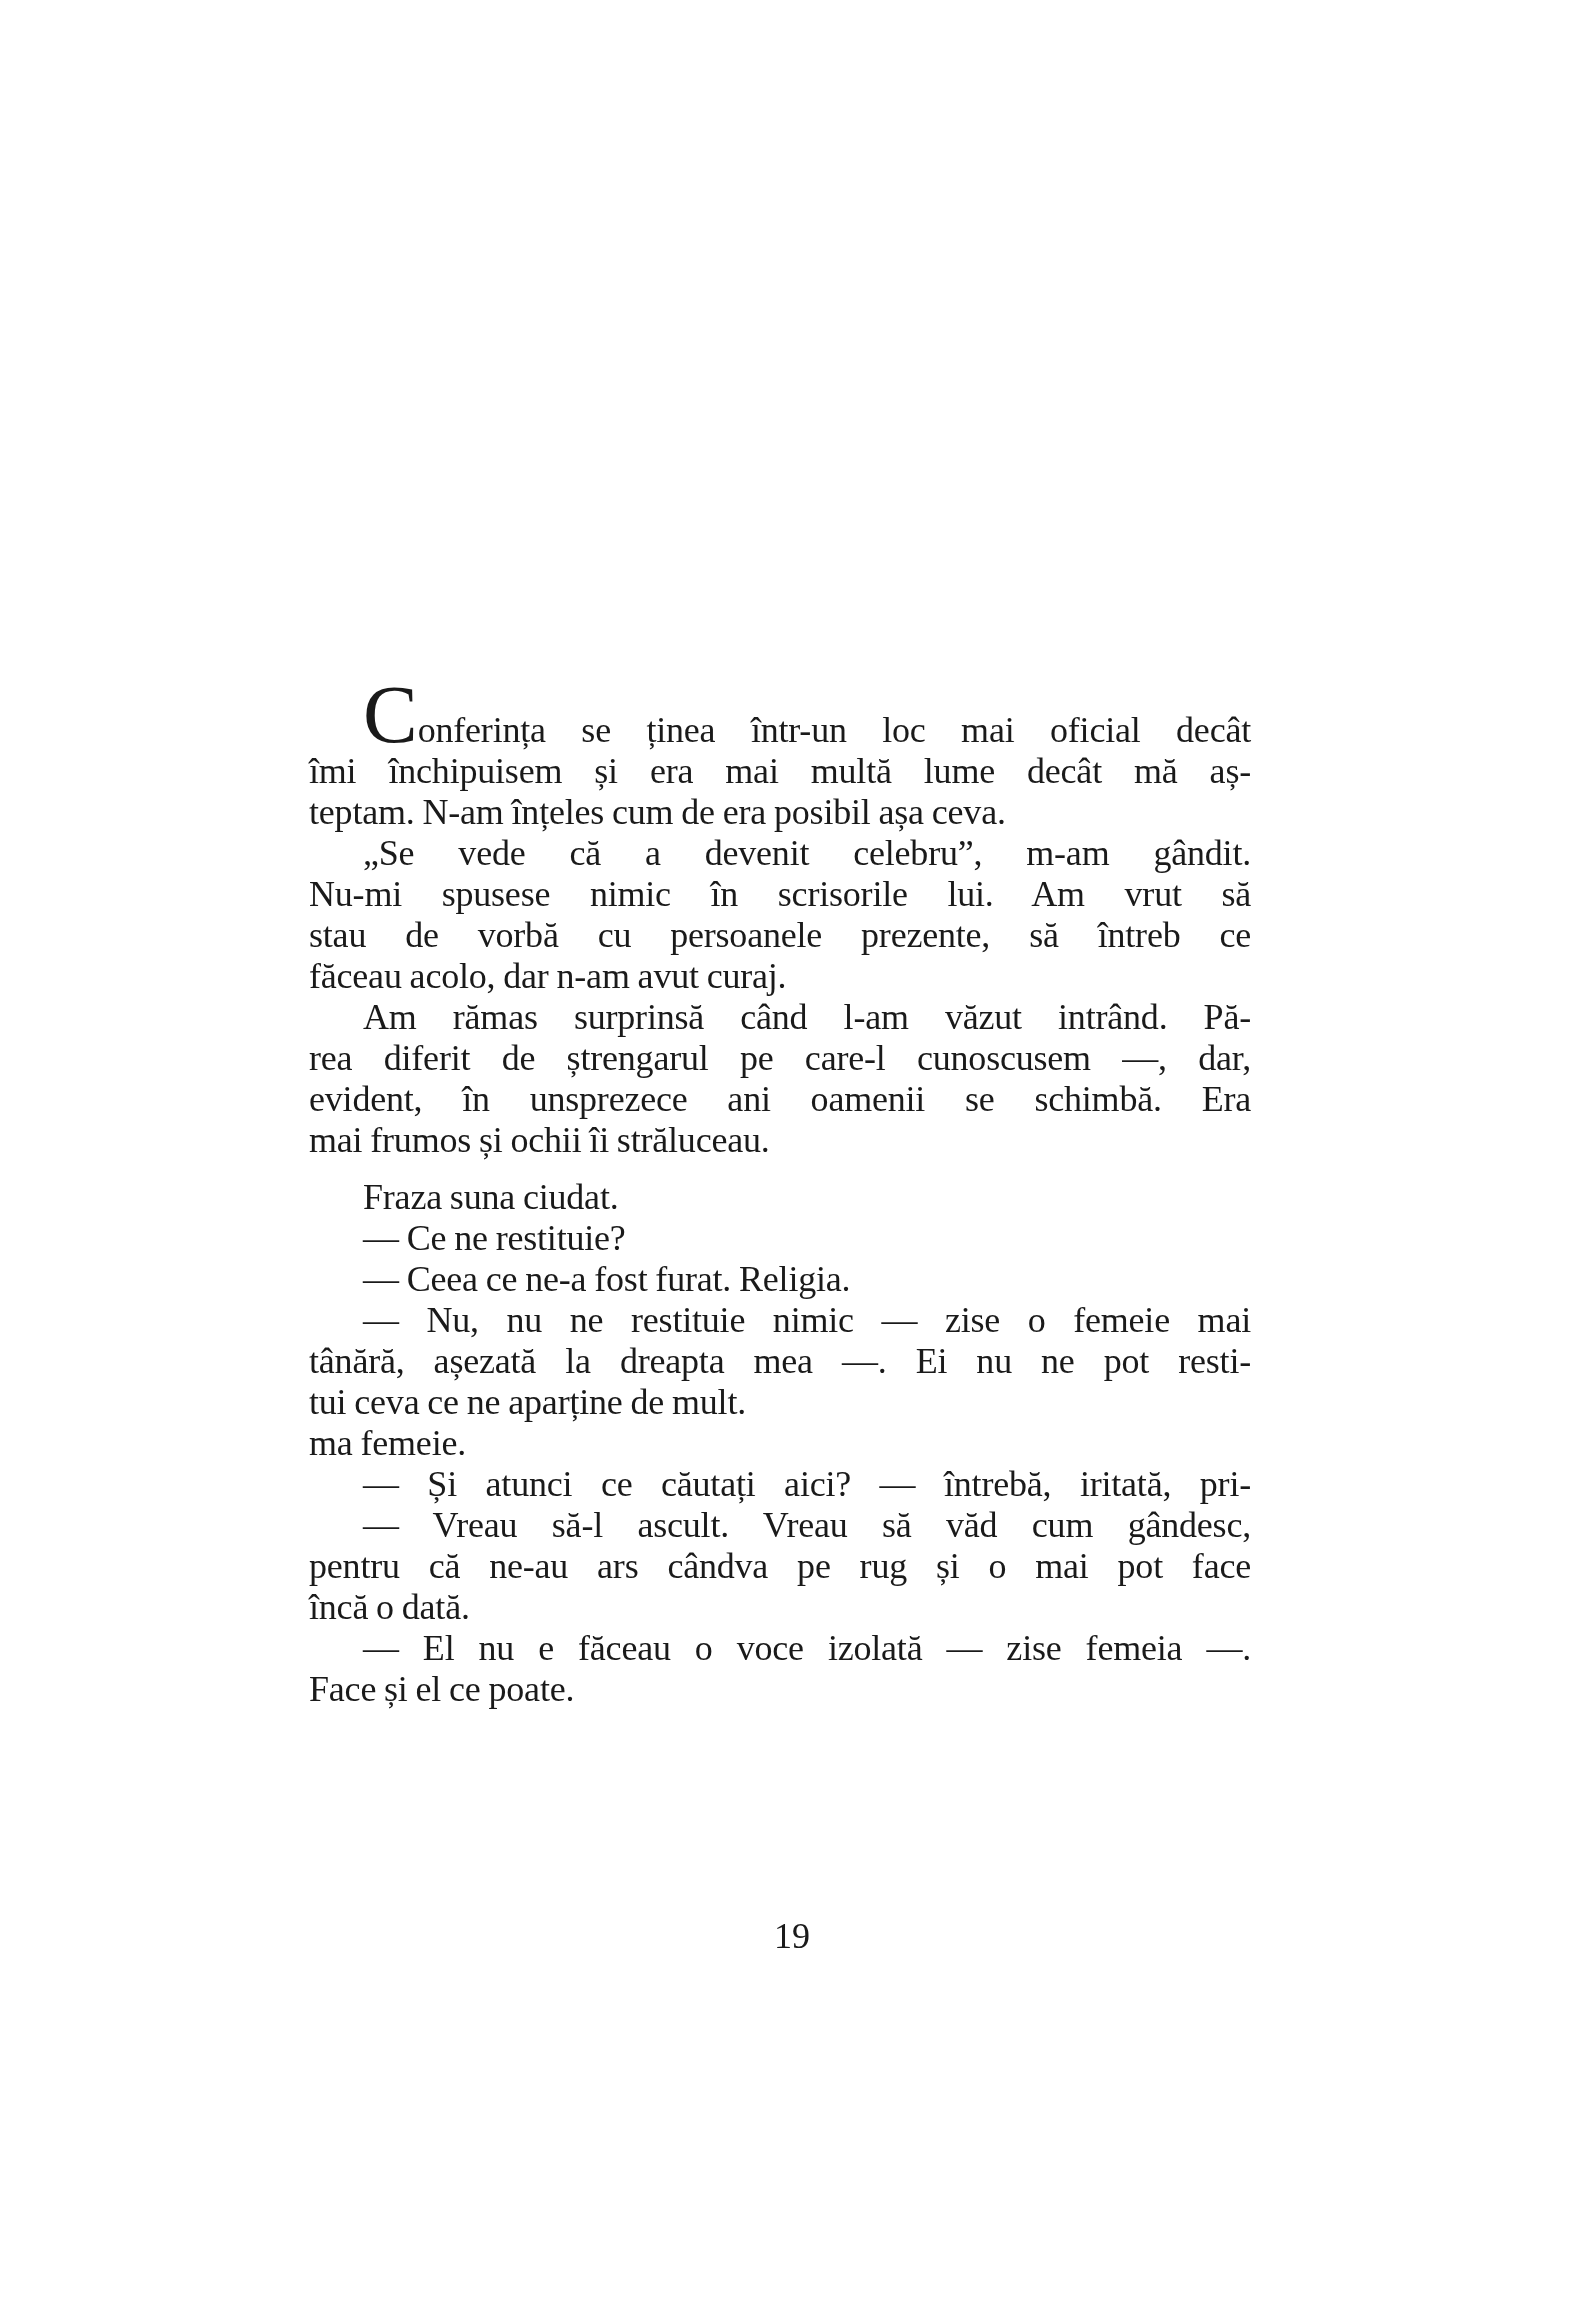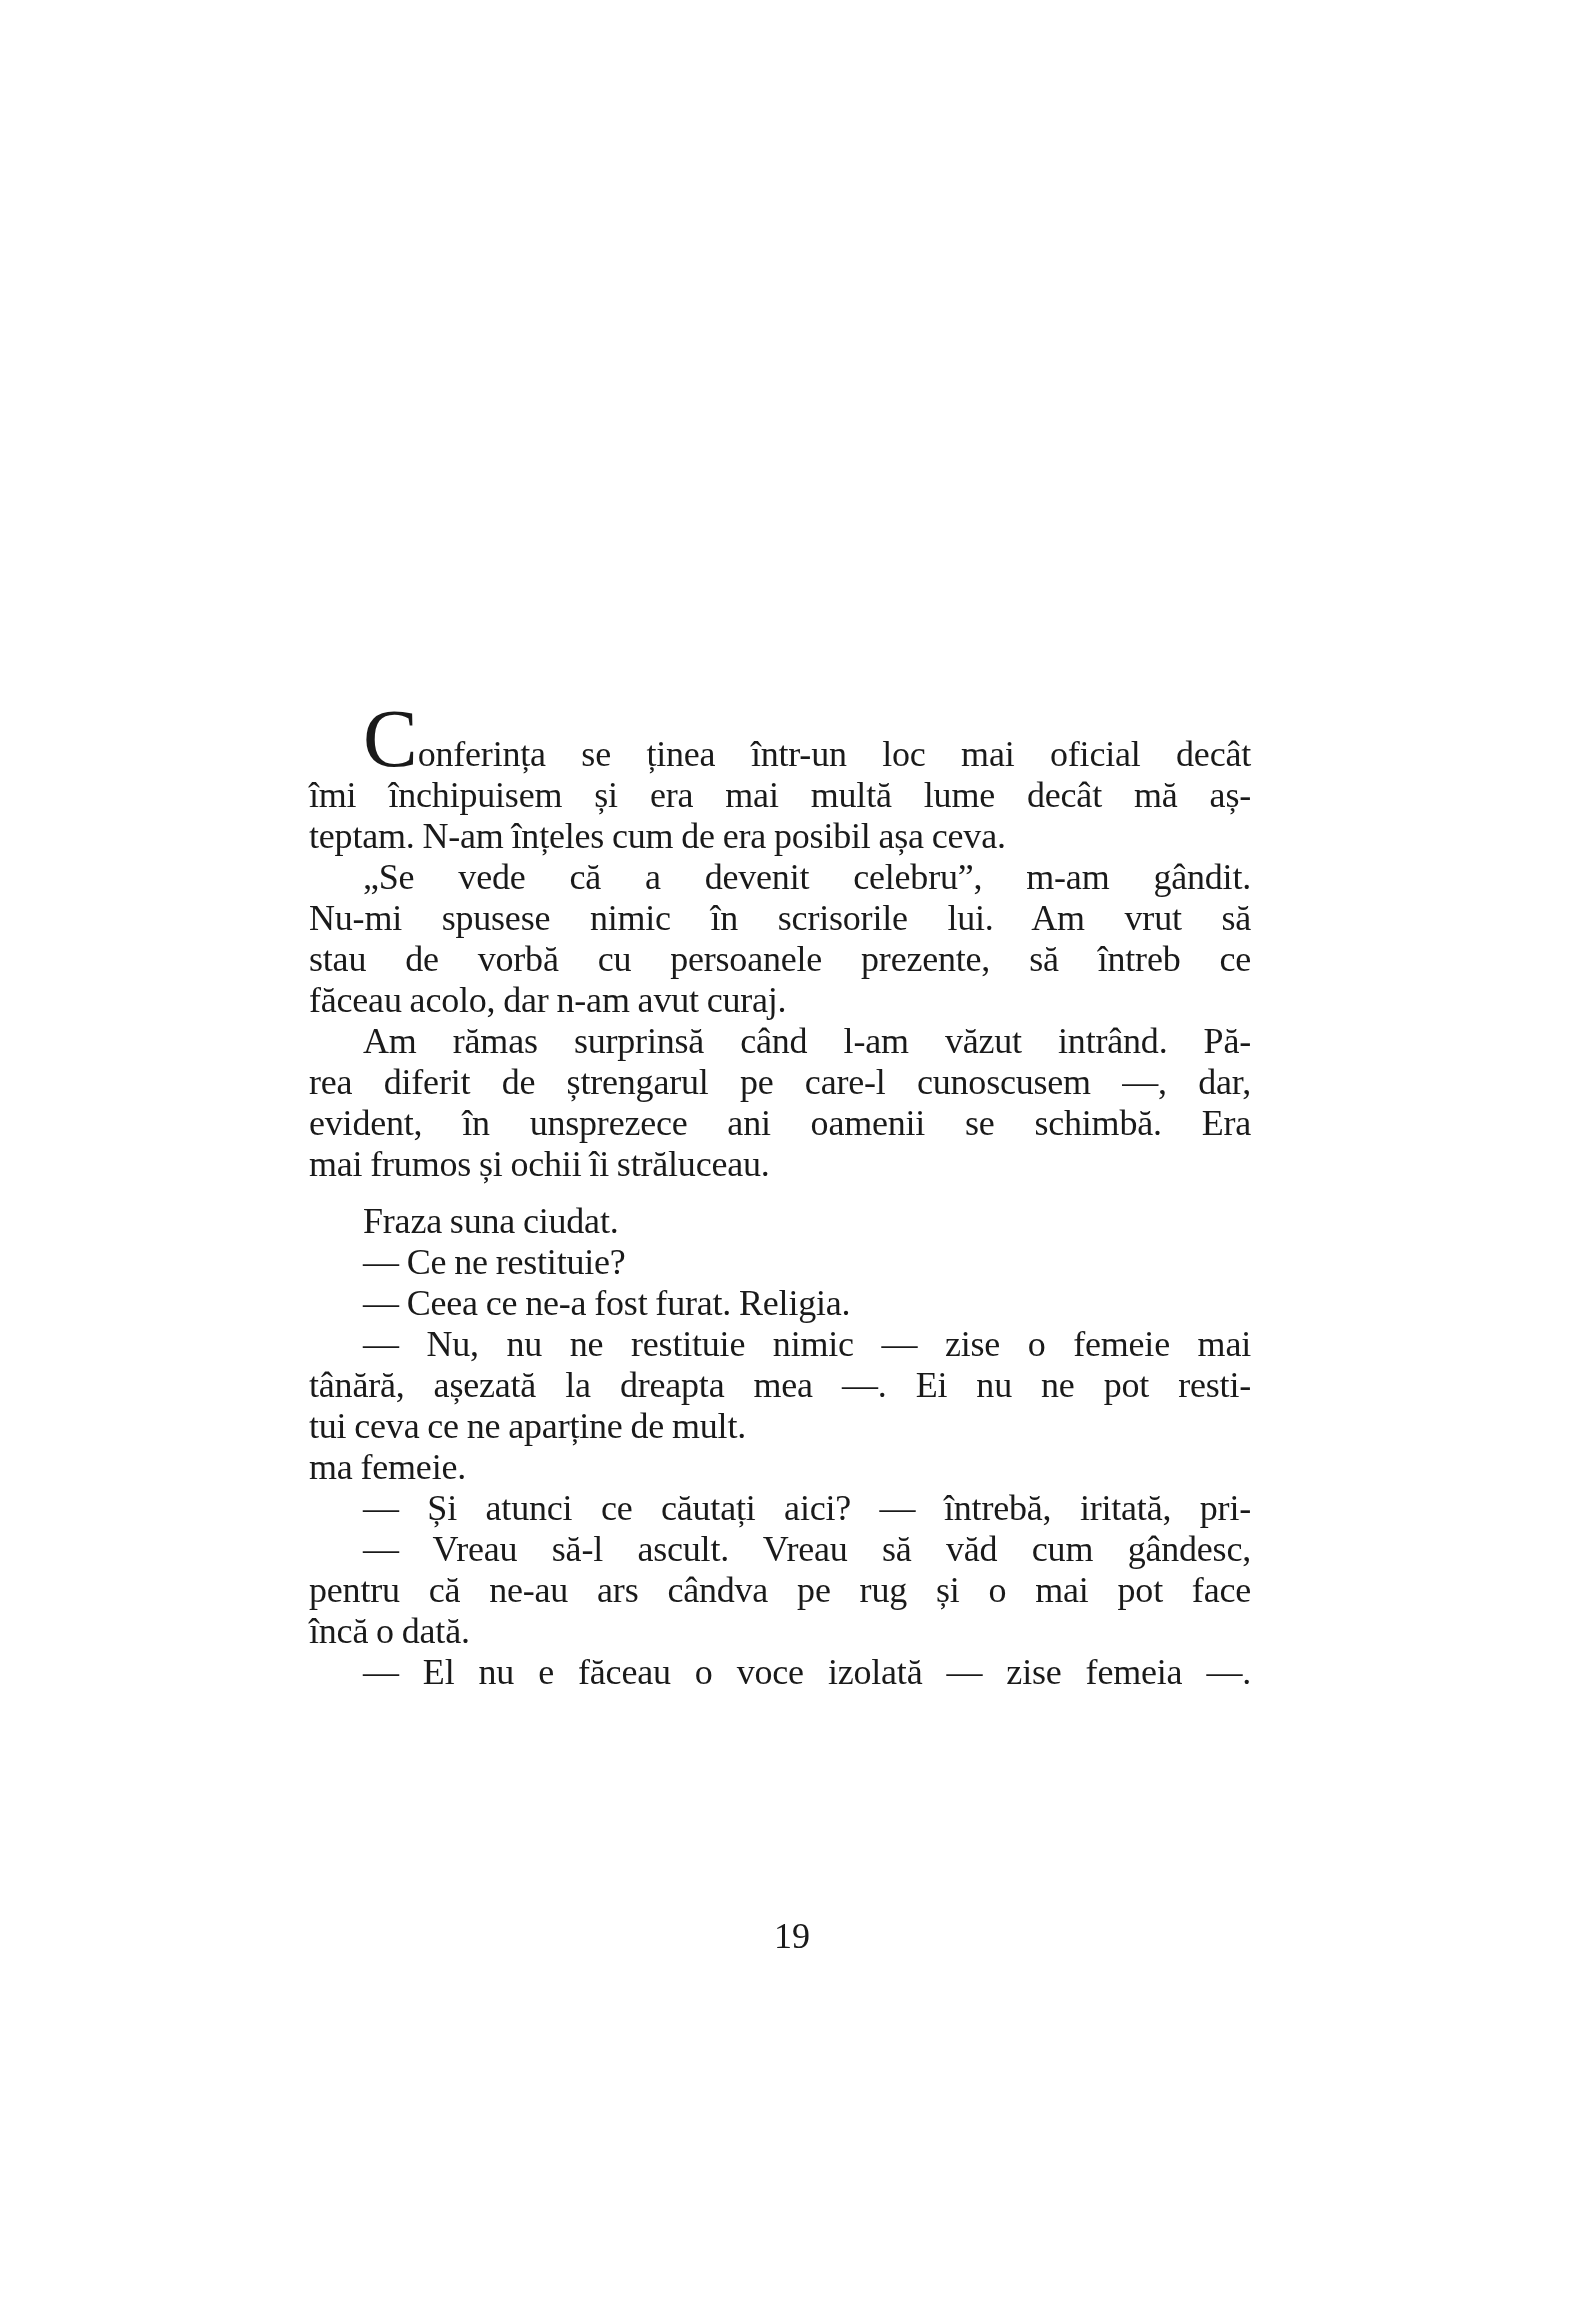--- a/index.html
+++ b/index.html
@@ -11,21 +11,21 @@
       width: 1579px;
       height: 2319px;
       position: relative;
       overflow: hidden;
       font-family: "Liberation Serif", "DejaVu Serif", serif;
       color: #1a1a1a;
     }
     .text-block {
       position: absolute;
       left: 309px;
-      top: 734px;
+      top: 710px;
       width: 942px;
       font-size: 36px;
       line-height: 41px;
       text-align: justify;
       letter-spacing: -0.2px;
       word-spacing: -0.9px;
     }
     .para {
       margin: 0;
       text-indent: 54px;
@@ -103,19 +103,20 @@
       <span class="line last" style="text-indent: 0px; white-space: nowrap;"><span>ma femeie.</span></span>
       <span class="line" style="text-indent: 54px; white-space: nowrap; word-spacing: -0.9px;"><span>— Și atunci ce căutați aici? — întrebă, iritată, pri-</span></span>
     </div>
     <div class="para">
       <span class="line" style="text-indent: 54px; white-space: nowrap; word-spacing: -0.9px;"><span>— Vreau să-l ascult. Vreau să văd cum gândesc,</span></span>
       <span class="line" style="text-indent: 0px; white-space: nowrap; word-spacing: -0.9px;"><span>pentru că ne-au ars cândva pe rug și o mai pot face</span></span>
       <span class="line last" style="text-indent: 0px; white-space: nowrap;"><span>încă o dată.</span></span>
     </div>
     <div class="para">
       <span class="line" style="text-indent: 54px; white-space: nowrap; word-spacing: -0.9px;"><span>— El nu e făceau o voce izolată — zise femeia —.</span></span>
+      <span class="line last" style="text-indent: 0px; white-space: nowrap;"><span>Face și el ce poate.</span></span>
     </div>
   </div>
 
 <div class="page-number">
   <span>19</span>
 </div>
 
 
 </body></html>

